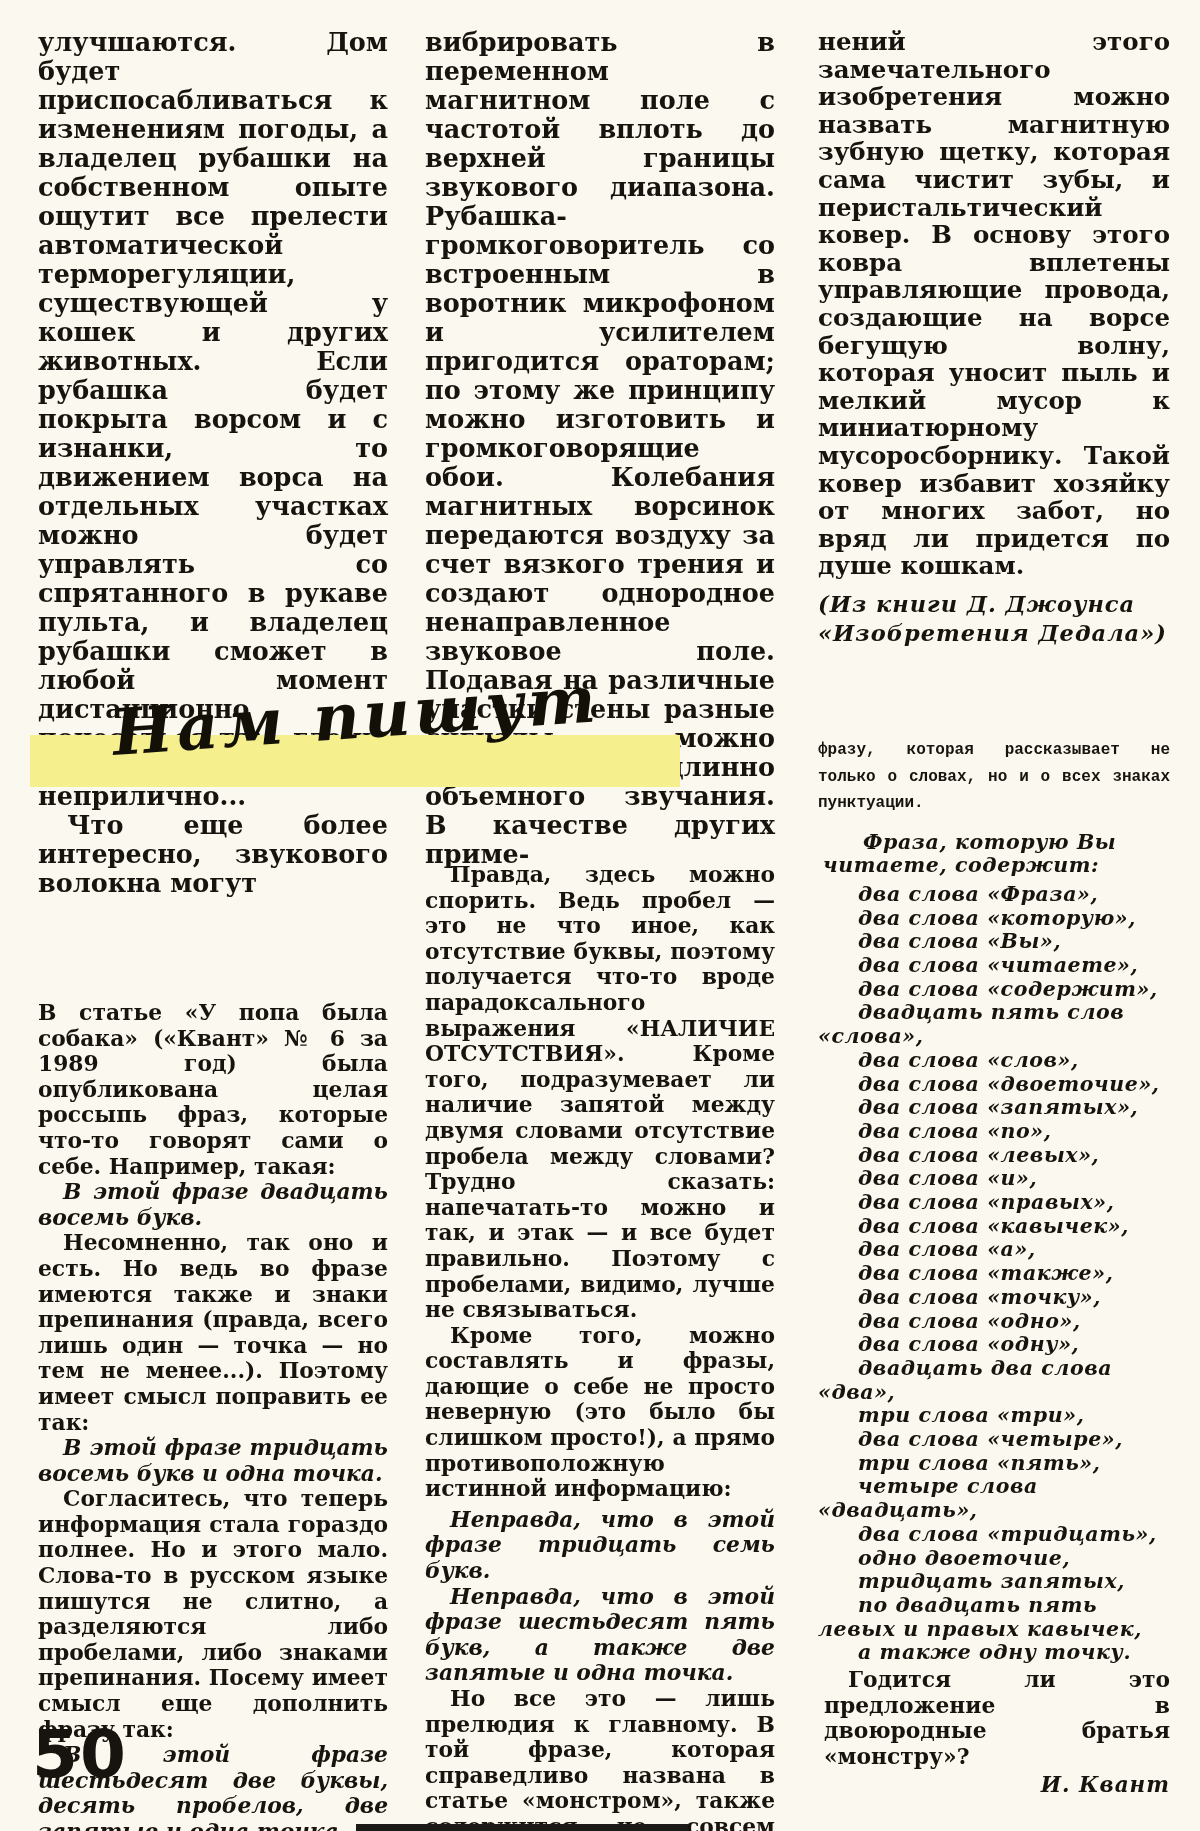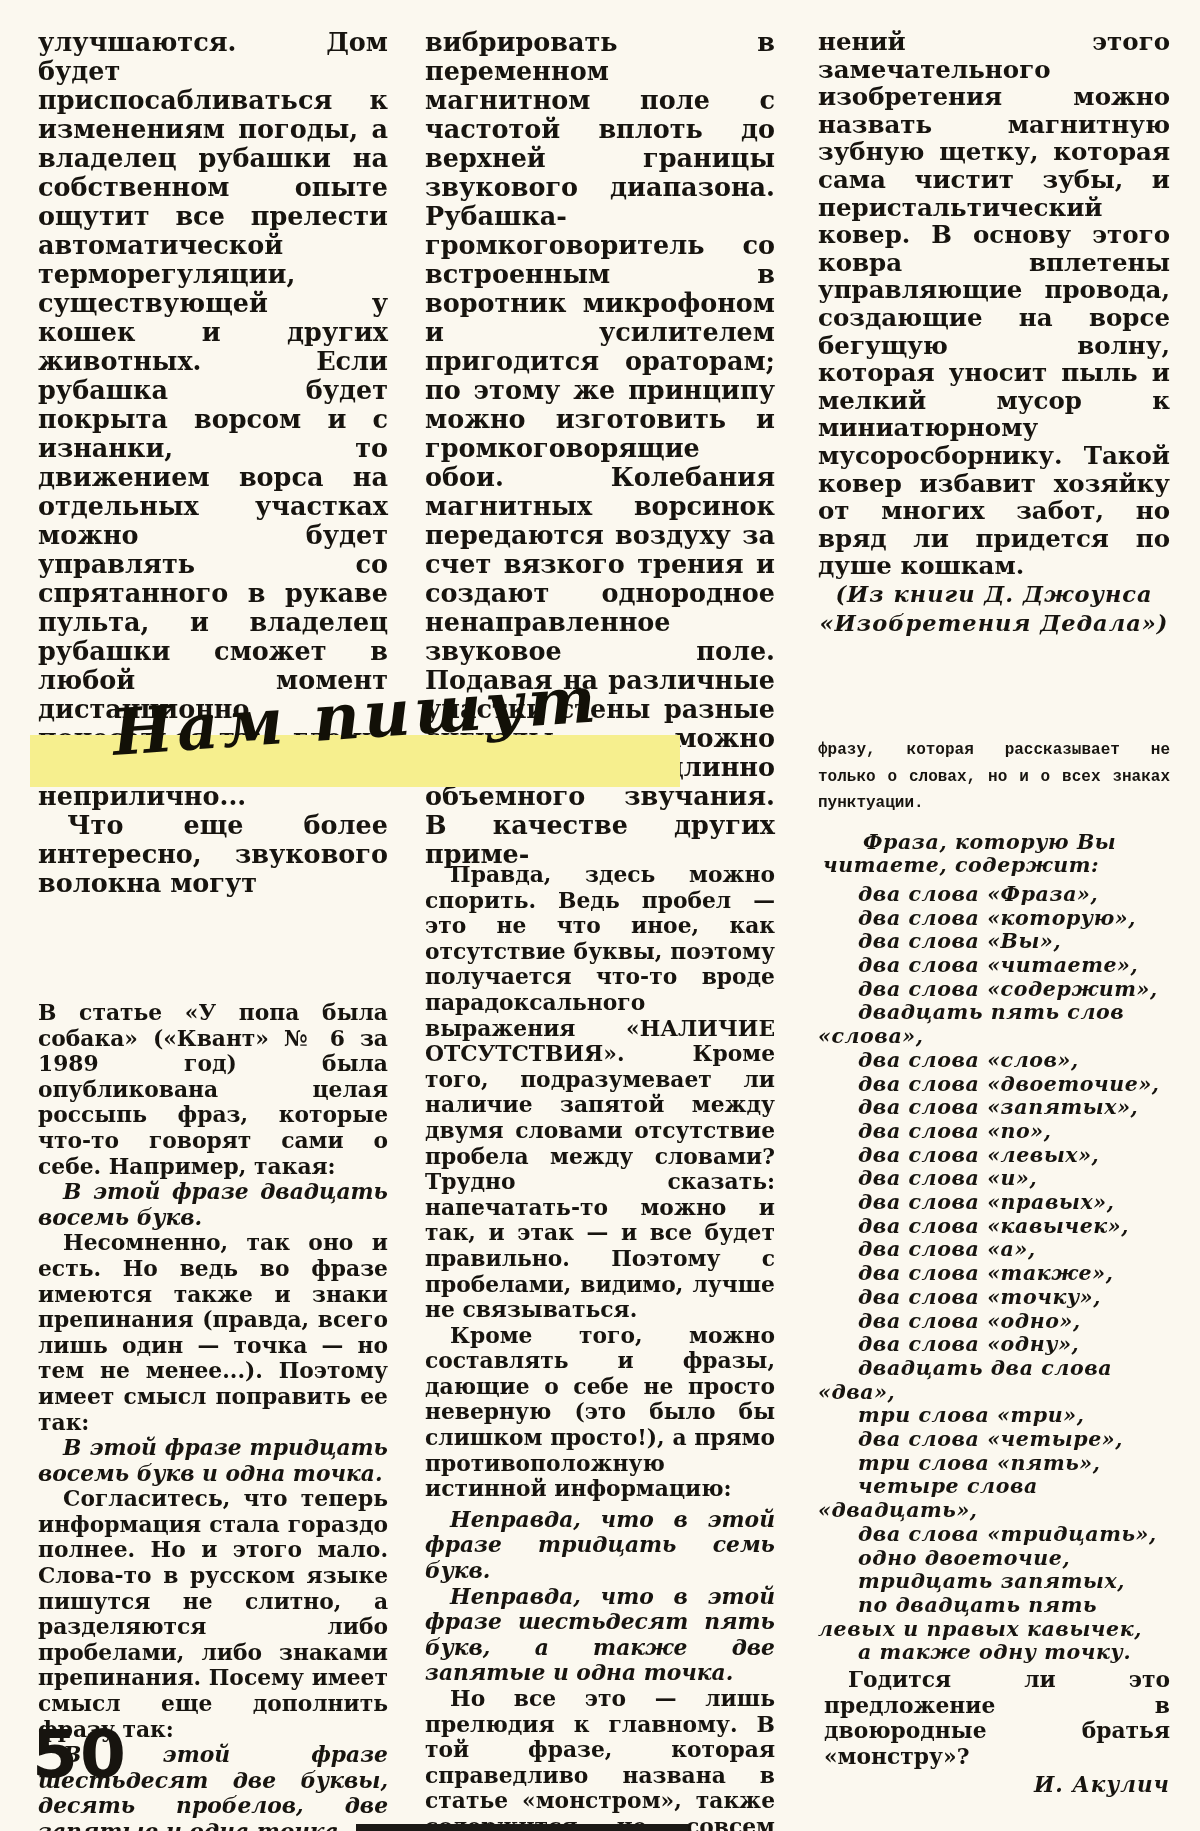--- a/index.html
+++ b/index.html
@@ -18,21 +18,21 @@
     font-weight:bold; font-size:25.5px; line-height:29px;
     text-align:justify; hyphens:auto;
   }
   #tc1 { left:38px;  }
   #tc2 { left:425px; }
   #tc3 { left:818px; width:352px; font-size:24.5px; line-height:27.6px; }
   .para { margin:0; }
   .para.indent { text-indent:1.15em; }
   .para.it { font-style:italic; }
   .attribution {
-    text-align:center;
+    margin-top:10px; text-align:left;
     font-style:italic; font-size:22.5px; line-height:29px;
     letter-spacing:1px;
   }
   
   .band {
     position:absolute; left:30px; top:735px;
     width:650px; height:52px;
     background:#f6ef8e;
   }
   .script-head {
@@ -171,19 +171,19 @@
           <div class="phrase-item">три слова «пять»,</div>
           <div class="phrase-item">четыре слова «двадцать»,</div>
           <div class="phrase-item">два слова «тридцать»,</div>
           <div class="phrase-item">одно двоеточие,</div>
           <div class="phrase-item">тридцать запятых,</div>
           <div class="phrase-item">по двадцать пять левых и правых кавычек,</div>
           <div class="phrase-item">а также одну точку.</div>
         </div>
     </div>
     <p class="para question">Годится ли это предложение в двоюродные братья «монстру»?</p>
-    <div class="signature">И. Акулич</div>
+    <div class="signature">И. Квант</div>
   </div>
 
   <div class="page-number">50</div>
   <div class="bottom-strip"></div>
 
 </div>
 
 </body></html>

